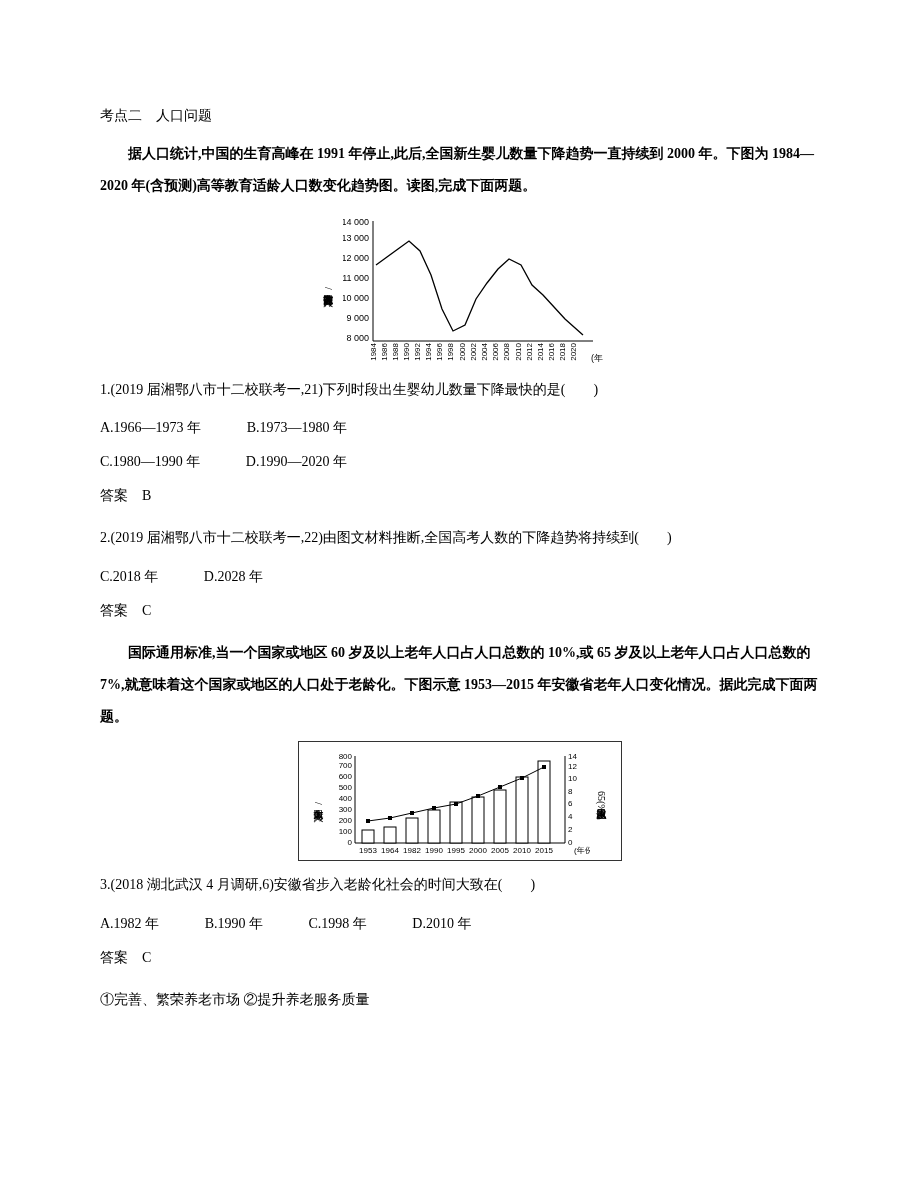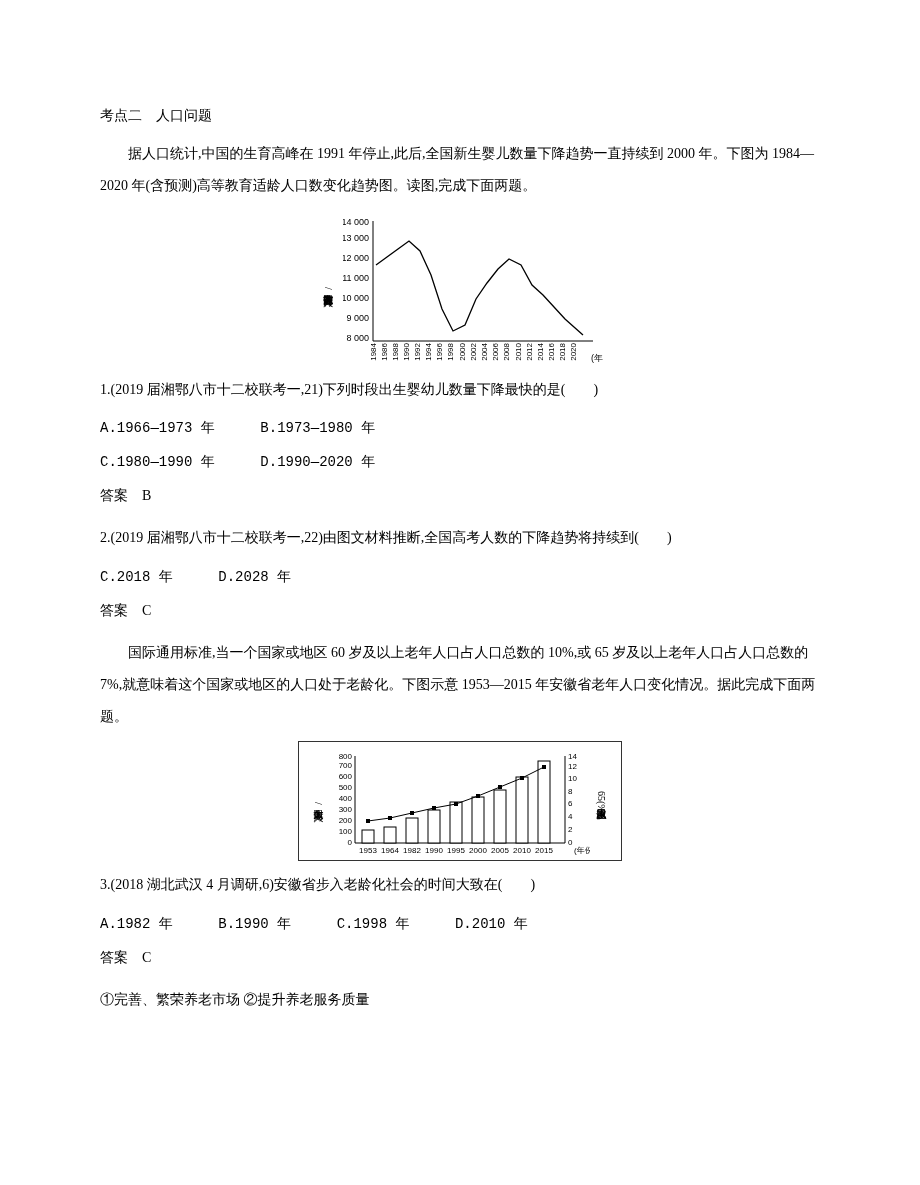--- a/index.html
+++ b/index.html
@@ -14,20 +14,21 @@
   }
   .page {
     padding: 100px 100px 40px 100px;
   }
   .heading {
     margin-bottom: 6px;
   }
   .passage {
     text-indent: 2em;
     margin-bottom: 6px;
+    font-weight: bold;
   }
   .chart-wrap {
     text-align: center;
     margin: 8px 0;
   }
   .chart-box {
     display: inline-block;
     border: 1px solid #333;
     padding: 6px 8px 2px 8px;
   }
@@ -42,21 +43,21 @@
   }
   .q-line {
     margin-bottom: 6px;
   }
   .opts-line {
     margin-bottom: 2px;
   }
   .opt {
     display: inline-block;
     margin-right: 42px;
-    font-family: Liberation Mono, monospace;
+    font-family: Liberation Serif, serif;
   }
   .ans {
     margin-bottom: 10px;
   }
   .chart2-flex {
     display: flex;
     align-items: center;
     justify-content: center;
   }
 </style>

